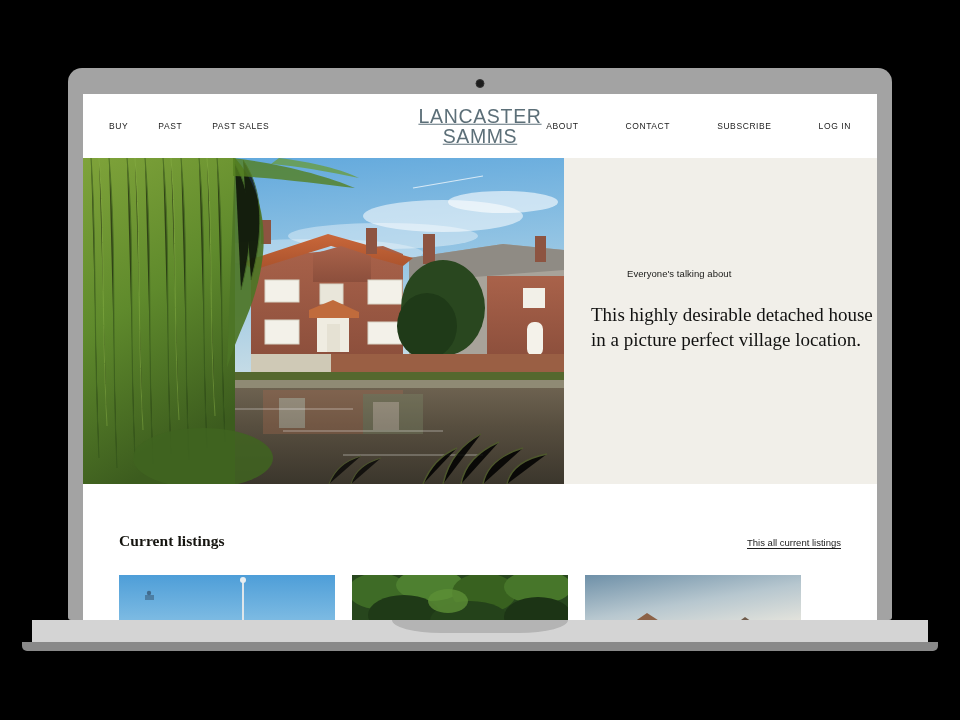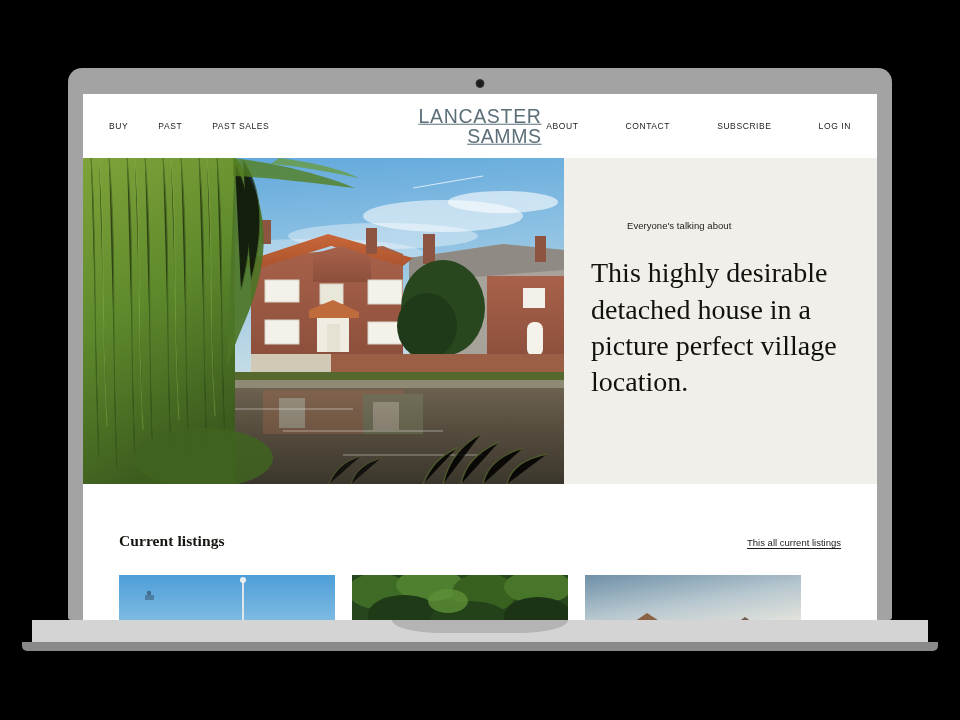--- a/index.html
+++ b/index.html
@@ -55,37 +55,37 @@
   .nav { display:flex; gap:30px; }
   .nav-left { flex: 0 0 auto; }
   .nav-right { margin-left:auto; gap:47px; }
   .nav-item {
     font-size:8.5px; letter-spacing:0.07em; color:#1b1b1b;
     text-decoration:none; white-space:nowrap;
   }
   .logo {
     position:absolute; left:50%; top:50%; transform:translate(-50%,-50%);
     font-size:19.5px; line-height:1.04; letter-spacing:0.035em;
-    color:#5c6f78; text-align:right; font-weight:400;
+    color:#5c6f78; text-align:center; font-weight:400;
   }
   .logo-l2 { letter-spacing:0.03em; }
 
   
   .hero { display:flex; height:326px; }
   .hero-photo { width:481px; height:326px; position:relative; overflow:hidden; }
   .hero-photo svg { display:block; width:481px; height:326px; }
   .hero-panel {
     flex:1; background:#f1efe9;
     padding:0 0 0 27px;
     display:flex; flex-direction:column; justify-content:center;
   }
   .eyebrow { font-size:9.5px; color:#20201e; margin-bottom:24px; letter-spacing:0.005em;padding-left:36px; }
   .headline {
     font-family:"Liberation Serif", serif;
-    font-size:28px; line-height:1.30; color:#111110;
+    font-size:19px; line-height:1.30; color:#111110;
     font-weight:400; max-width:285px; margin-bottom:21px;
   }
   .cta {
     display:inline-block; align-self:flex-start;
     border:1px solid #54524d; background:transparent;
     padding:11px 16px; font-size:9.5px; color:#1b1b1a;
     font-family:"Liberation Sans", sans-serif; cursor:pointer;
   }
 
   

